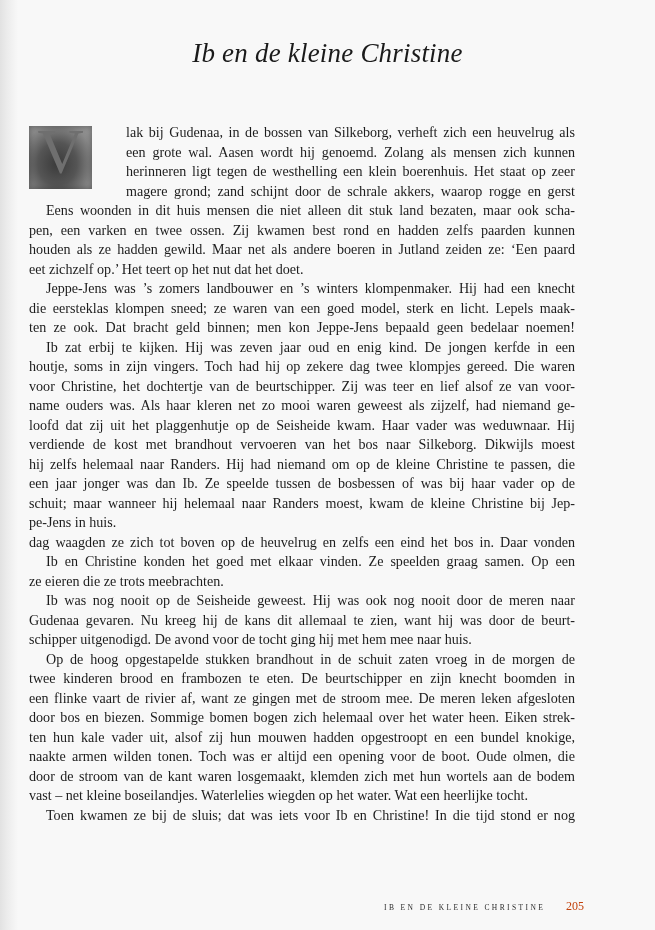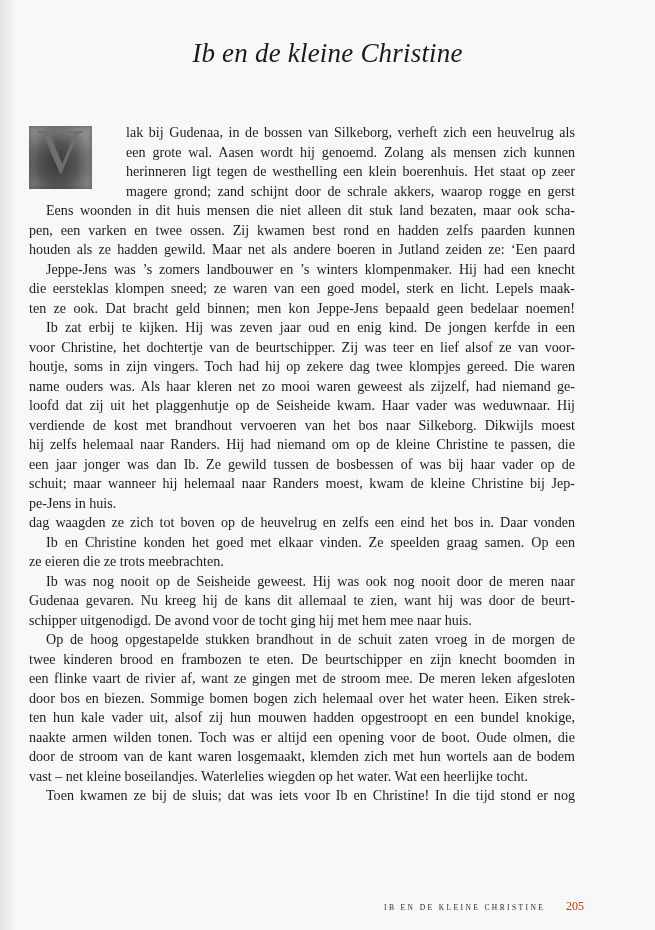--- a/index.html
+++ b/index.html
@@ -107,31 +107,32 @@
 </div>
 
 <div class="body-text">
   <span class="line dc">lak bij Gudenaa, in de bossen van Silkeborg, verheft zich een heuvelrug als</span>
   <span class="line dc">een grote wal. Aasen wordt hij genoemd. Zolang als mensen zich kunnen</span>
   <span class="line dc">herinneren ligt tegen de westhelling een klein boerenhuis. Het staat op zeer</span>
   <span class="line dc">magere grond; zand schijnt door de schrale akkers, waarop rogge en gerst</span>
   <span class="line indent">Eens woonden in dit huis mensen die niet alleen dit stuk land bezaten, maar ook scha-</span>
   <span class="line">pen, een varken en twee ossen. Zij kwamen best rond en hadden zelfs paarden kunnen</span>
   <span class="line">houden als ze hadden gewild. Maar net als andere boeren in Jutland zeiden ze: ‘Een paard</span>
+  <span class="line last">eet zichzelf op.’ Het teert op het nut dat het doet.</span>
   <span class="line indent">Jeppe-Jens was ’s zomers landbouwer en ’s winters klompenmaker. Hij had een knecht</span>
   <span class="line">die eersteklas klompen sneed; ze waren van een goed model, sterk en licht. Lepels maak-</span>
   <span class="line">ten ze ook. Dat bracht geld binnen; men kon Jeppe-Jens bepaald geen bedelaar noemen!</span>
   <span class="line indent">Ib zat erbij te kijken. Hij was zeven jaar oud en enig kind. De jongen kerfde in een</span>
+  <span class="line">houtje, soms in zijn vingers. Toch had hij op zekere dag twee klompjes gereed. Die waren</span>
   <span class="line">voor Christine, het dochtertje van de beurtschipper. Zij was teer en lief alsof ze van voor-</span>
-  <span class="line">houtje, soms in zijn vingers. Toch had hij op zekere dag twee klompjes gereed. Die waren</span>
   <span class="line">name ouders was. Als haar kleren net zo mooi waren geweest als zijzelf, had niemand ge-</span>
   <span class="line">loofd dat zij uit het plaggenhutje op de Seisheide kwam. Haar vader was weduwnaar. Hij</span>
   <span class="line">verdiende de kost met brandhout vervoeren van het bos naar Silkeborg. Dikwijls moest</span>
   <span class="line">hij zelfs helemaal naar Randers. Hij had niemand om op de kleine Christine te passen, die</span>
-  <span class="line">een jaar jonger was dan Ib. Ze gewild tussen de bosbessen of was bij haar vader op de</span>
+  <span class="line">een jaar jonger was dan Ib. Ze speelde tussen de bosbessen of was bij haar vader op de</span>
   <span class="line">schuit; maar wanneer hij helemaal naar Randers moest, kwam de kleine Christine bij Jep-</span>
   <span class="line last">pe-Jens in huis.</span>
   <span class="line">dag waagden ze zich tot boven op de heuvelrug en zelfs een eind het bos in. Daar vonden</span>
   <span class="line indent">Ib en Christine konden het goed met elkaar vinden. Ze speelden graag samen. Op een</span>
   <span class="line last">ze eieren die ze trots meebrachten.</span>
   <span class="line indent">Ib was nog nooit op de Seisheide geweest. Hij was ook nog nooit door de meren naar</span>
   <span class="line">Gudenaa gevaren. Nu kreeg hij de kans dit allemaal te zien, want hij was door de beurt-</span>
   <span class="line last">schipper uitgenodigd. De avond voor de tocht ging hij met hem mee naar huis.</span>
   <span class="line indent">Op de hoog opgestapelde stukken brandhout in de schuit zaten vroeg in de morgen de</span>
   <span class="line">twee kinderen brood en frambozen te eten. De beurtschipper en zijn knecht boomden in</span>

